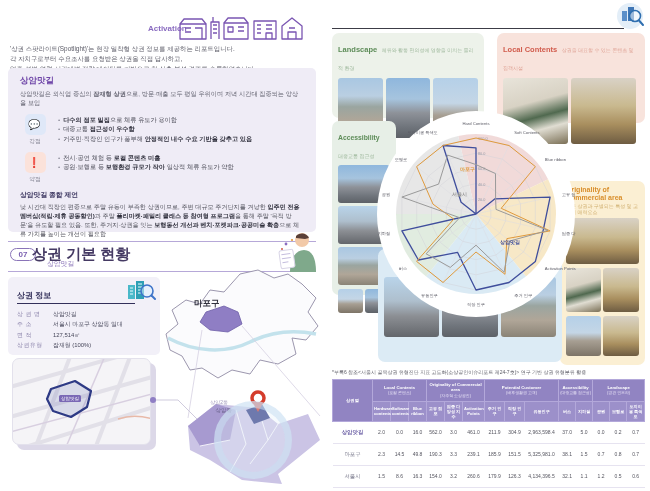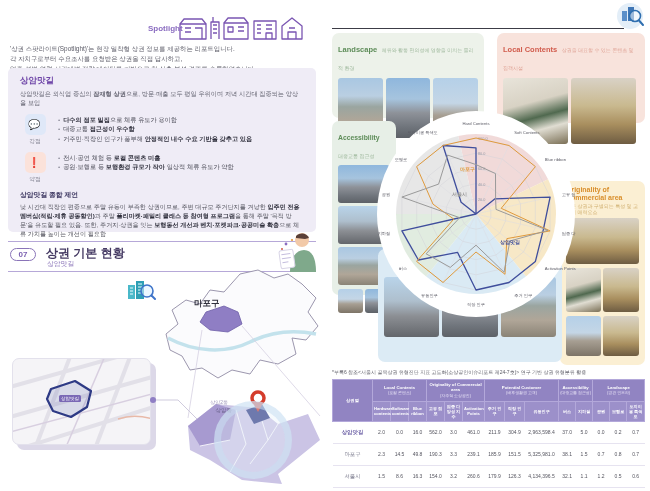--- a/index.html
+++ b/index.html
@@ -26,21 +26,21 @@
   .bullet{font-size:6.2px;color:#4c4c58;line-height:1.5;display:flex;gap:3px}
   .bullet .dot{color:#8a8a98}
   .bullet b{color:#2f2f3c}
   .sb-sug-title{font-size:6.8px;font-weight:bold;color:#3c3660;margin:4px 0 2px}
   .sb-sug-body{font-size:6.1px;color:#55555f;line-height:1.5}
   .sb-sug-body b{color:#2f2f3c}
 
   .hr1{left:8px;top:241px;width:308px;height:1px;background:#b6a8d8}
   .hr2{left:8px;top:271px;width:308px;height:1px;background:#b6a8d8}
   .sec-badge{left:10px;top:248px;width:26px;height:13px;border:1px solid #8a74b8;border-radius:8px;color:#7a5fb0;font-size:8px;font-weight:bold;text-align:center;line-height:12px}
-  .sec-title{left:46px;top:245px;font-size:12px;font-weight:bold;color:#453a63}
+  .sec-title{left:32px;top:245px;font-size:15px;font-weight:bold;color:#453a63}
   .sec-sub{left:47px;top:259px;font-size:6.8px;color:#8a74b8}
 
   .info-box{left:8px;top:277px;width:152px;height:78px;background:#f2f0f8;border-radius:5px;padding:7px 9px}
   .info-title{font-size:8px;font-weight:bold;color:#33305a;border-bottom:1.2px solid #33305a;display:inline-block;padding-bottom:2px;margin-bottom:5px;width:118px}
   .info-row{display:flex;font-size:5.9px;line-height:1.75}
   .info-row .il{width:36px;color:#8d85ac;letter-spacing:.5px;flex:0 0 36px}
   .info-row .iv{color:#47475a}
 
   .map-thumb-shadow{left:17px;top:363px;width:139px;height:87px;background:#dcd8e8;border-radius:7px}
   .map-thumb{left:12px;top:358px;width:139px;height:87px;background:#f5f4f7;border-radius:7px;border:1px solid #e3e1ec;overflow:hidden}
@@ -79,21 +79,21 @@
 
   
   .wm-circle{left:214px;top:401px;width:78px;height:78px;border-radius:50%;border:7px solid rgba(200,222,242,.55);background:rgba(228,240,250,.35);z-index:49}
   .wm-text{left:192px;top:410px;font-size:45px;font-weight:bold;letter-spacing:6px;color:rgba(255,255,255,.9);text-shadow:0 1px 3px rgba(110,110,135,.5);z-index:50;pointer-events:none}
 </style>
 </head>
 <body>
 
 <div id="stage">
 
-  <div class="abs title-sub">Spotlight</div>
+  <div class="abs title-sub">Activation</div>
 
   <svg class="abs" style="left:178px;top:14px" width="140" height="28" viewBox="0 0 140 28">
     <g fill="none" stroke="#7a55b2" stroke-width="1.3" stroke-linejoin="round">
       <rect x="2" y="10" width="26" height="15"></rect>
         <path d="M2 10 L6 5 L24 5 L28 10"></path>
         <path d="M7 14 h6 M7 18 h6 M17 14 h7 v11"></path>
       <path d="M33 25 V8 h8 v17 M35 3 v5"></path>
         <path d="M35 11 h4 M35 15 h4 M35 19 h4"></path>
       <rect x="46" y="9" width="24" height="16"></rect>
         <path d="M46 9 l4 -5 h16 l4 5"></path>
@@ -167,20 +167,41 @@
     <circle cx="30" cy="12" r="7" fill="#f2c9a8"></circle>
     <path d="M24 8 a8 8 0 0 1 13 2 l-4 1 -9 -1 z" fill="#5a4038"></path>
     <path d="M18 44 c0 -14 6 -22 14 -22 s12 8 12 22 z" fill="#7fa98b"></path>
     <rect x="8" y="22" width="14" height="18" rx="2" fill="#fff" stroke="#d8d4e6" transform="rotate(-8 15 31)"></rect>
     <path d="M10 26 h9 M10 30 h9 M10 34 h6" stroke="#c5bede" stroke-width="1" transform="rotate(-8 15 31)"></path>
     <circle cx="14" cy="16" r="1.4" fill="#8a6cc0"></circle>
       <circle cx="20" cy="12" r="1.1" fill="#e09a3c"></circle>
       <circle cx="10" cy="21" r="1" fill="#d15b4c"></circle>
   </svg>
 
+  <div class="abs info-box">
+    <div class="info-title">상권 정보</div>
+    <div id="info-rows">
+        <div class="info-row">
+          <span class="il">상 권 명</span>
+          <span class="iv">상암맛길</span>
+        </div>
+        <div class="info-row">
+          <span class="il">주     소</span>
+          <span class="iv">서울시 마포구 상암동 일대</span>
+        </div>
+        <div class="info-row">
+          <span class="il">면     적</span>
+          <span class="iv">127,514㎡</span>
+        </div>
+        <div class="info-row">
+          <span class="il">상권유형</span>
+          <span class="iv">잠재형 (100%)</span>
+        </div>
+      </div>
+  </div>
   <svg class="abs" style="left:126px;top:279px" width="30" height="22" viewBox="0 0 30 22">
     <rect x="2" y="6" width="7" height="14" fill="#49b8c9"></rect>
       <rect x="10" y="2" width="8" height="18" fill="#2e9fb5"></rect>
     <path d="M4 9 h3 M4 12 h3 M4 15 h3 M12 5 h4 M12 8 h4 M12 11 h4 M12 14 h4" stroke="#e8fbff" stroke-width="1"></path>
     <circle cx="21" cy="12" r="6" fill="rgba(220,240,255,.55)" stroke="#3e74c9" stroke-width="1.6"></circle>
     <path d="M25.5 16.5 L29 20" stroke="#3e74c9" stroke-width="2" stroke-linecap="round"></path>
   </svg>
 
   <div class="abs map-thumb-shadow"></div>
   <div class="abs map-thumb">

